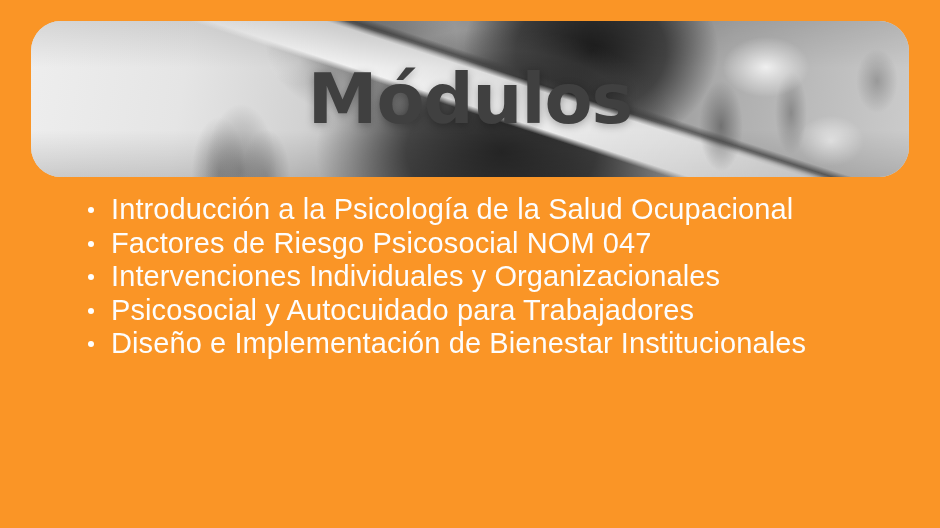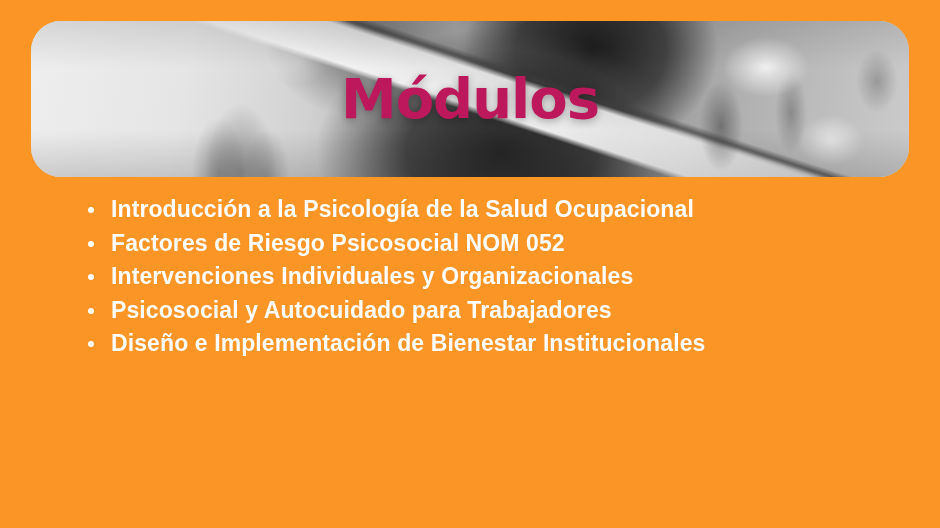--- a/index.html
+++ b/index.html
@@ -70,24 +70,24 @@
       linear-gradient(180deg, rgba(0,0,0,0.10) 0%, rgba(0,0,0,0) 30%, rgba(0,0,0,0) 70%, rgba(0,0,0,0.14) 100%);
   }
 
   .hero-title {
     position: absolute;
     left: 0;
     right: 0;
     top: 50%;
     transform: translateY(-50%);
     text-align: center;
-    color: #be185d;
+    color: #404040;
     font-family: "DejaVu Sans", sans-serif;
     font-weight: 700;
-    font-size: 56px;
+    font-size: 70px;
     line-height: 1;
     letter-spacing: -1px;
     text-shadow: 0 2px 8px rgba(0,0,0,0.30);
     white-space: nowrap;
   }
 
   
   .modules {
     position: absolute;
     left: 88px;
@@ -95,23 +95,23 @@
     width: 800px;
     list-style: none;
     margin: 0;
     padding: 0;
   }
   .module-item {
     position: relative;
     padding-left: 23px;
     color: #fdfdfd;
     font-family: "Liberation Sans", sans-serif;
-    font-size: 23px;
+    font-size: 29px;
     line-height: 33.5px;
-    font-weight: 700;
+    font-weight: 400;
     letter-spacing: 0.1px;
   }
   .module-bullet {
     position: absolute;
     left: 0;
     top: 14px;
     width: 6px;
     height: 6px;
     border-radius: 50%;
     background: #ffffff;
@@ -128,21 +128,21 @@
     <div class="hero-title">Módulos</div>
   </div>
 
   <ul class="modules">
     <li class="module-item">
       <span class="module-bullet"></span>
       <span>Introducción a la Psicología de la Salud Ocupacional</span>
     </li>
     <li class="module-item">
       <span class="module-bullet"></span>
-      <span>Factores de Riesgo Psicosocial NOM 052</span>
+      <span>Factores de Riesgo Psicosocial NOM 047</span>
     </li>
     <li class="module-item">
       <span class="module-bullet"></span>
       <span>Intervenciones Individuales y Organizacionales</span>
     </li>
     <li class="module-item">
       <span class="module-bullet"></span>
       <span>Psicosocial y Autocuidado para Trabajadores</span>
     </li>
     <li class="module-item">

